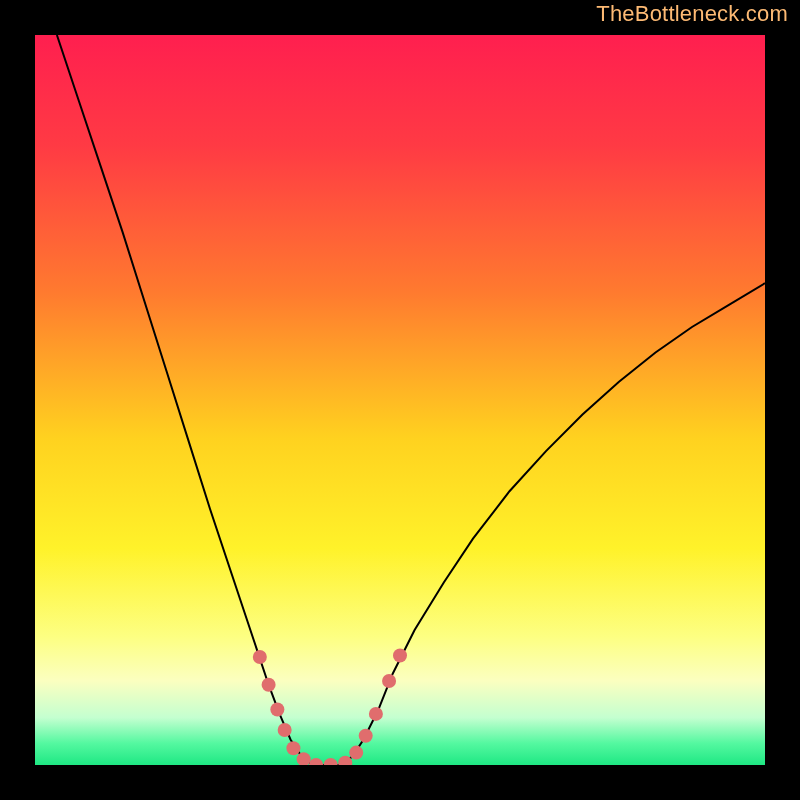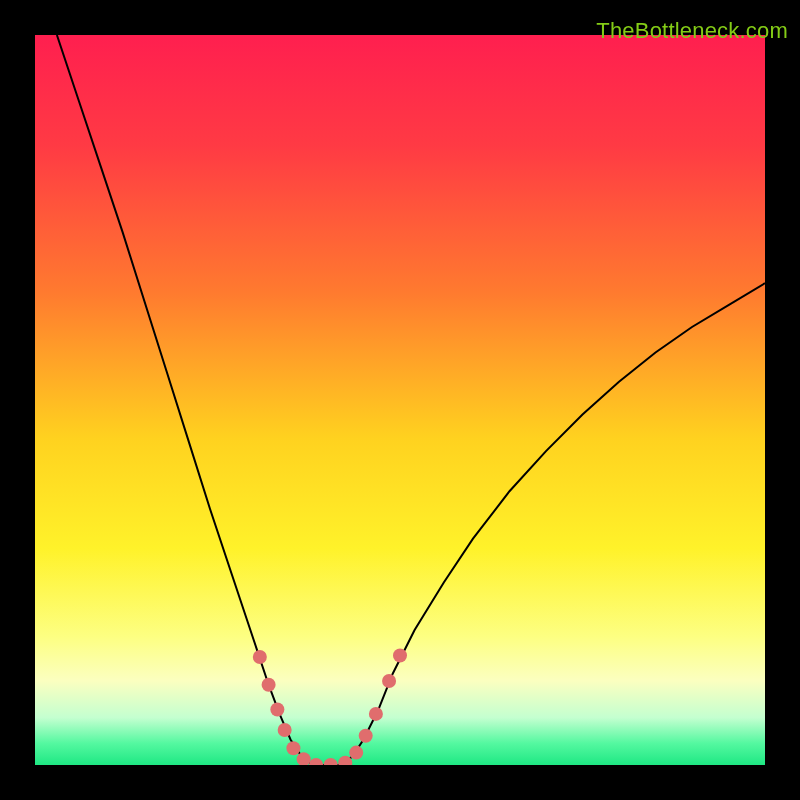--- a/index.html
+++ b/index.html
@@ -35,23 +35,23 @@
   .curve-svg {
     position: absolute;
     left: 0;
     top: 0;
     width: 730px;
     height: 730px;
     pointer-events: none;
   }
   .watermark {
     position: absolute;
-    top: 18px;
+    top: 1px;
     right: 12px;
-    color: #84cc16;
+    color: #fdba74;
     font-size: 22px;
     font-weight: 500;
     letter-spacing: 0.2px;
   }
 </style>
 </head>
 <body>
 
 <div class="frame">
 

